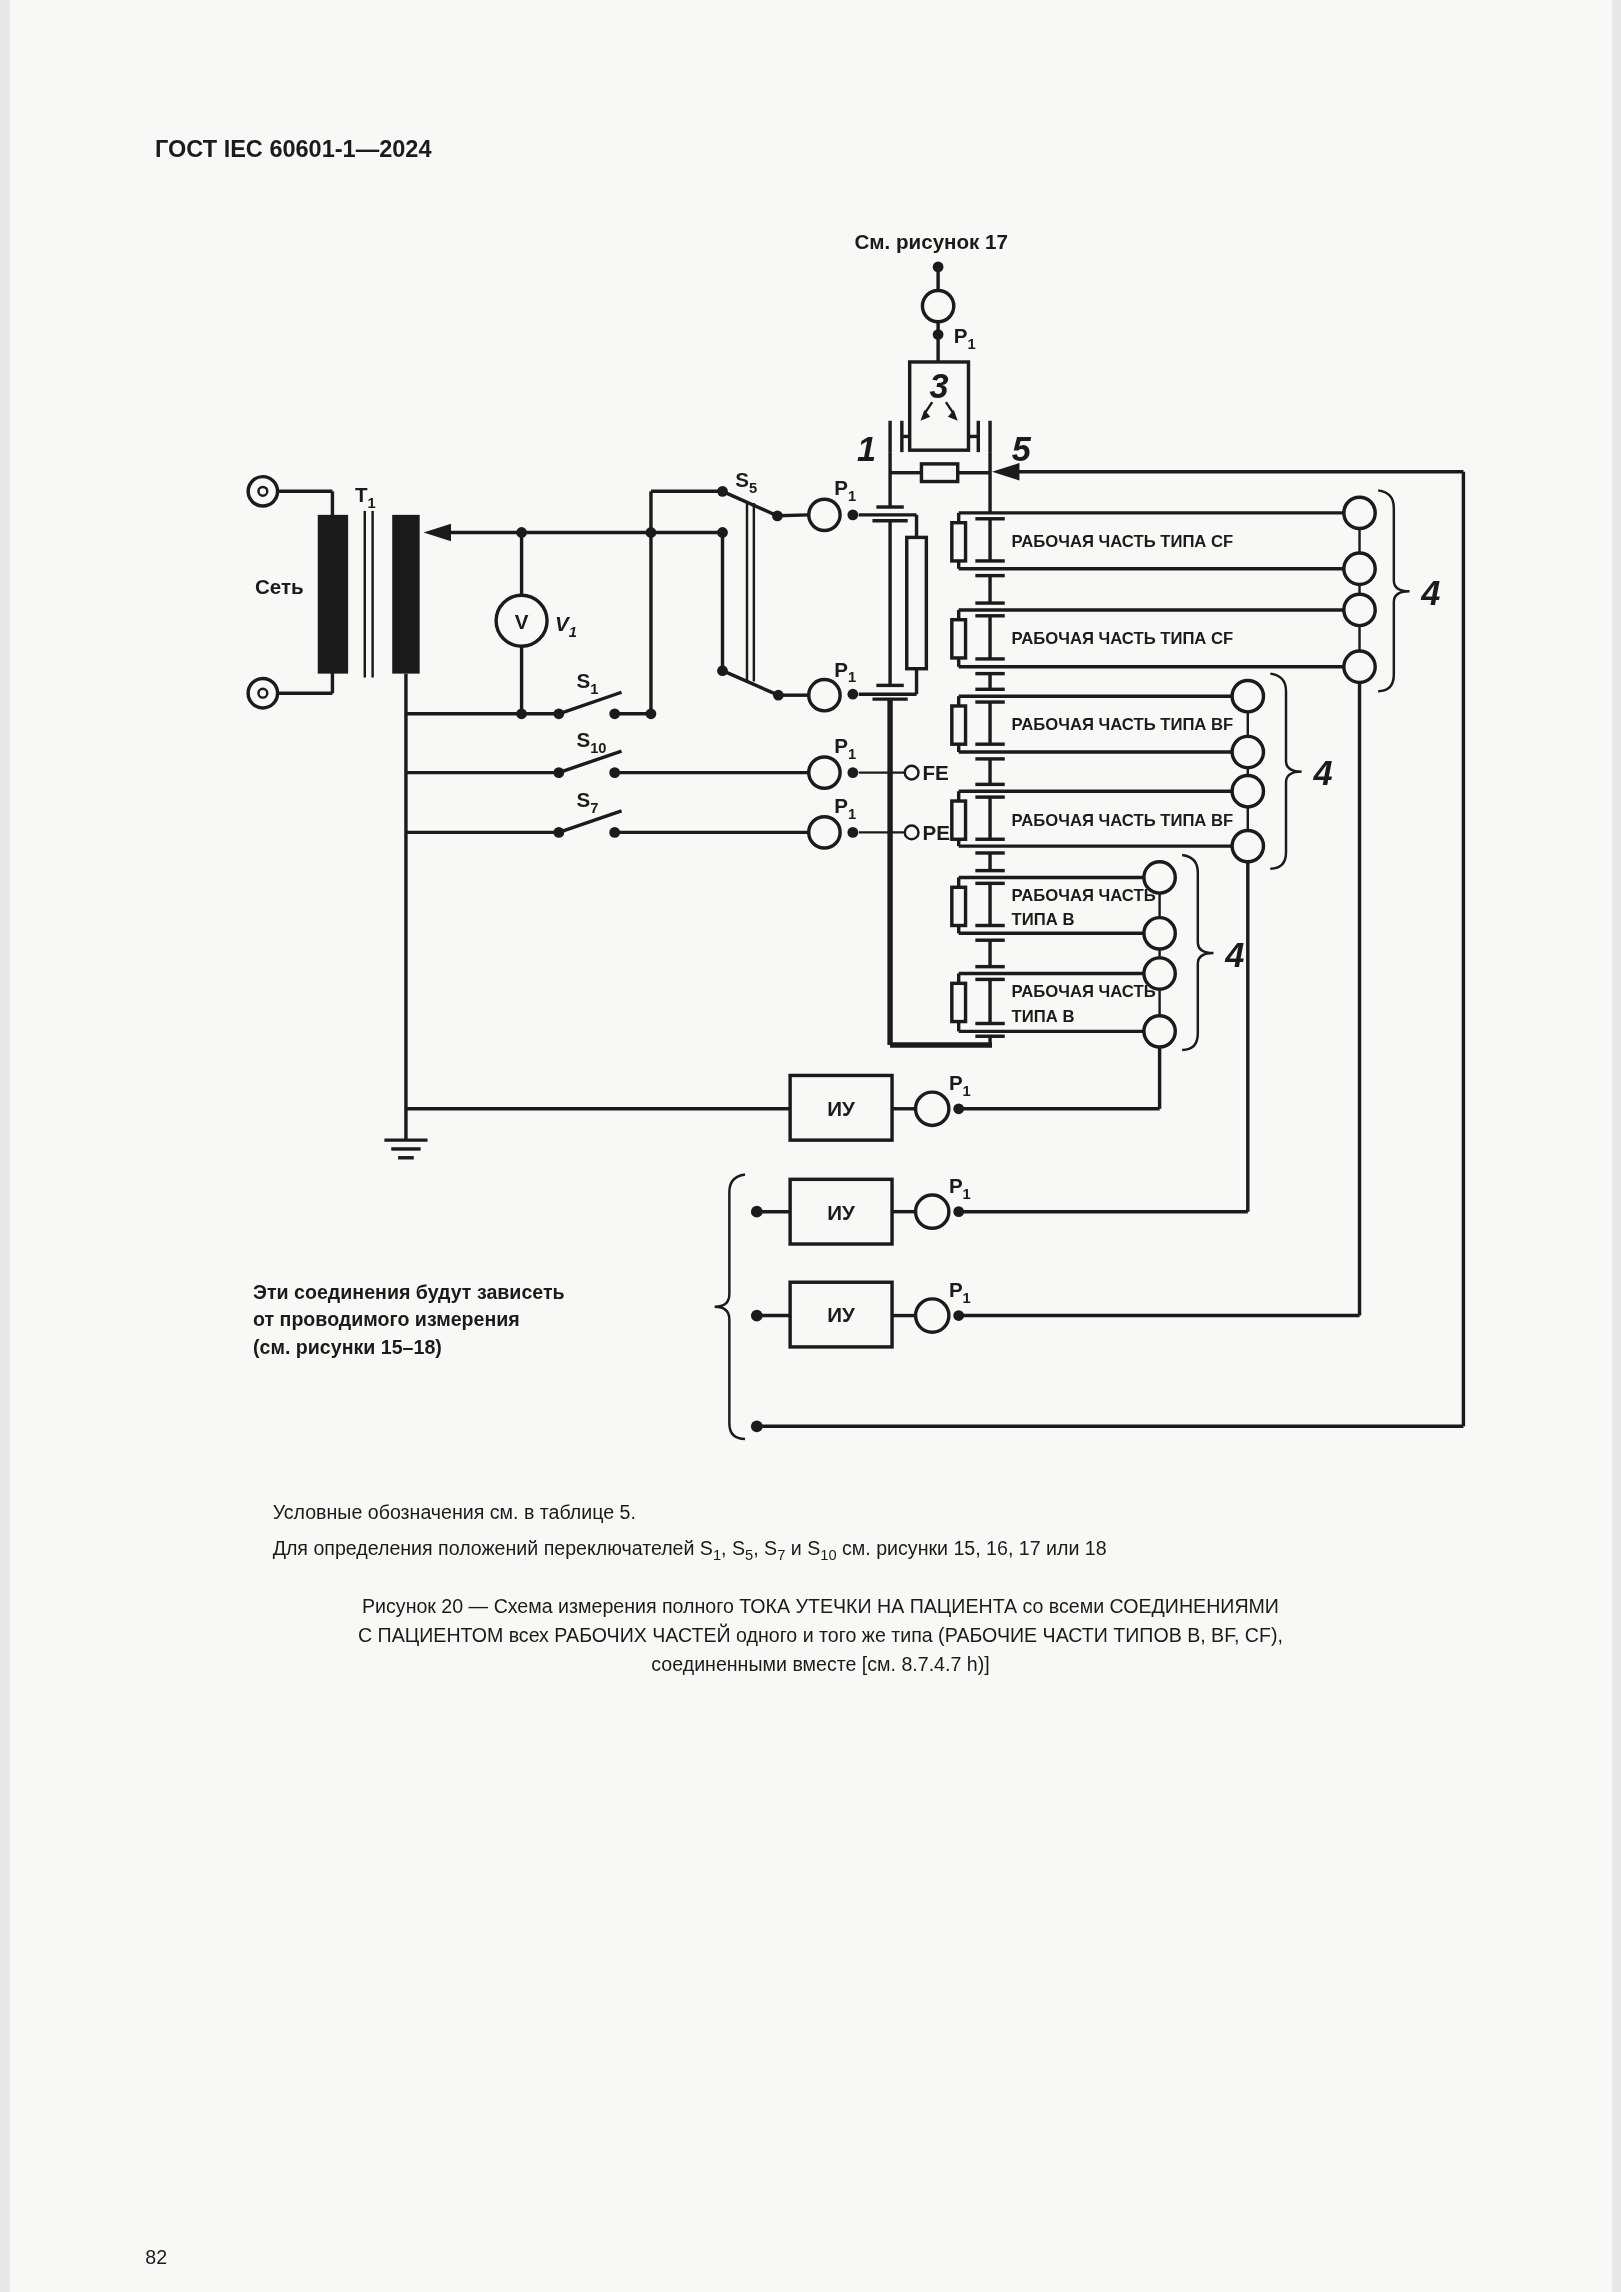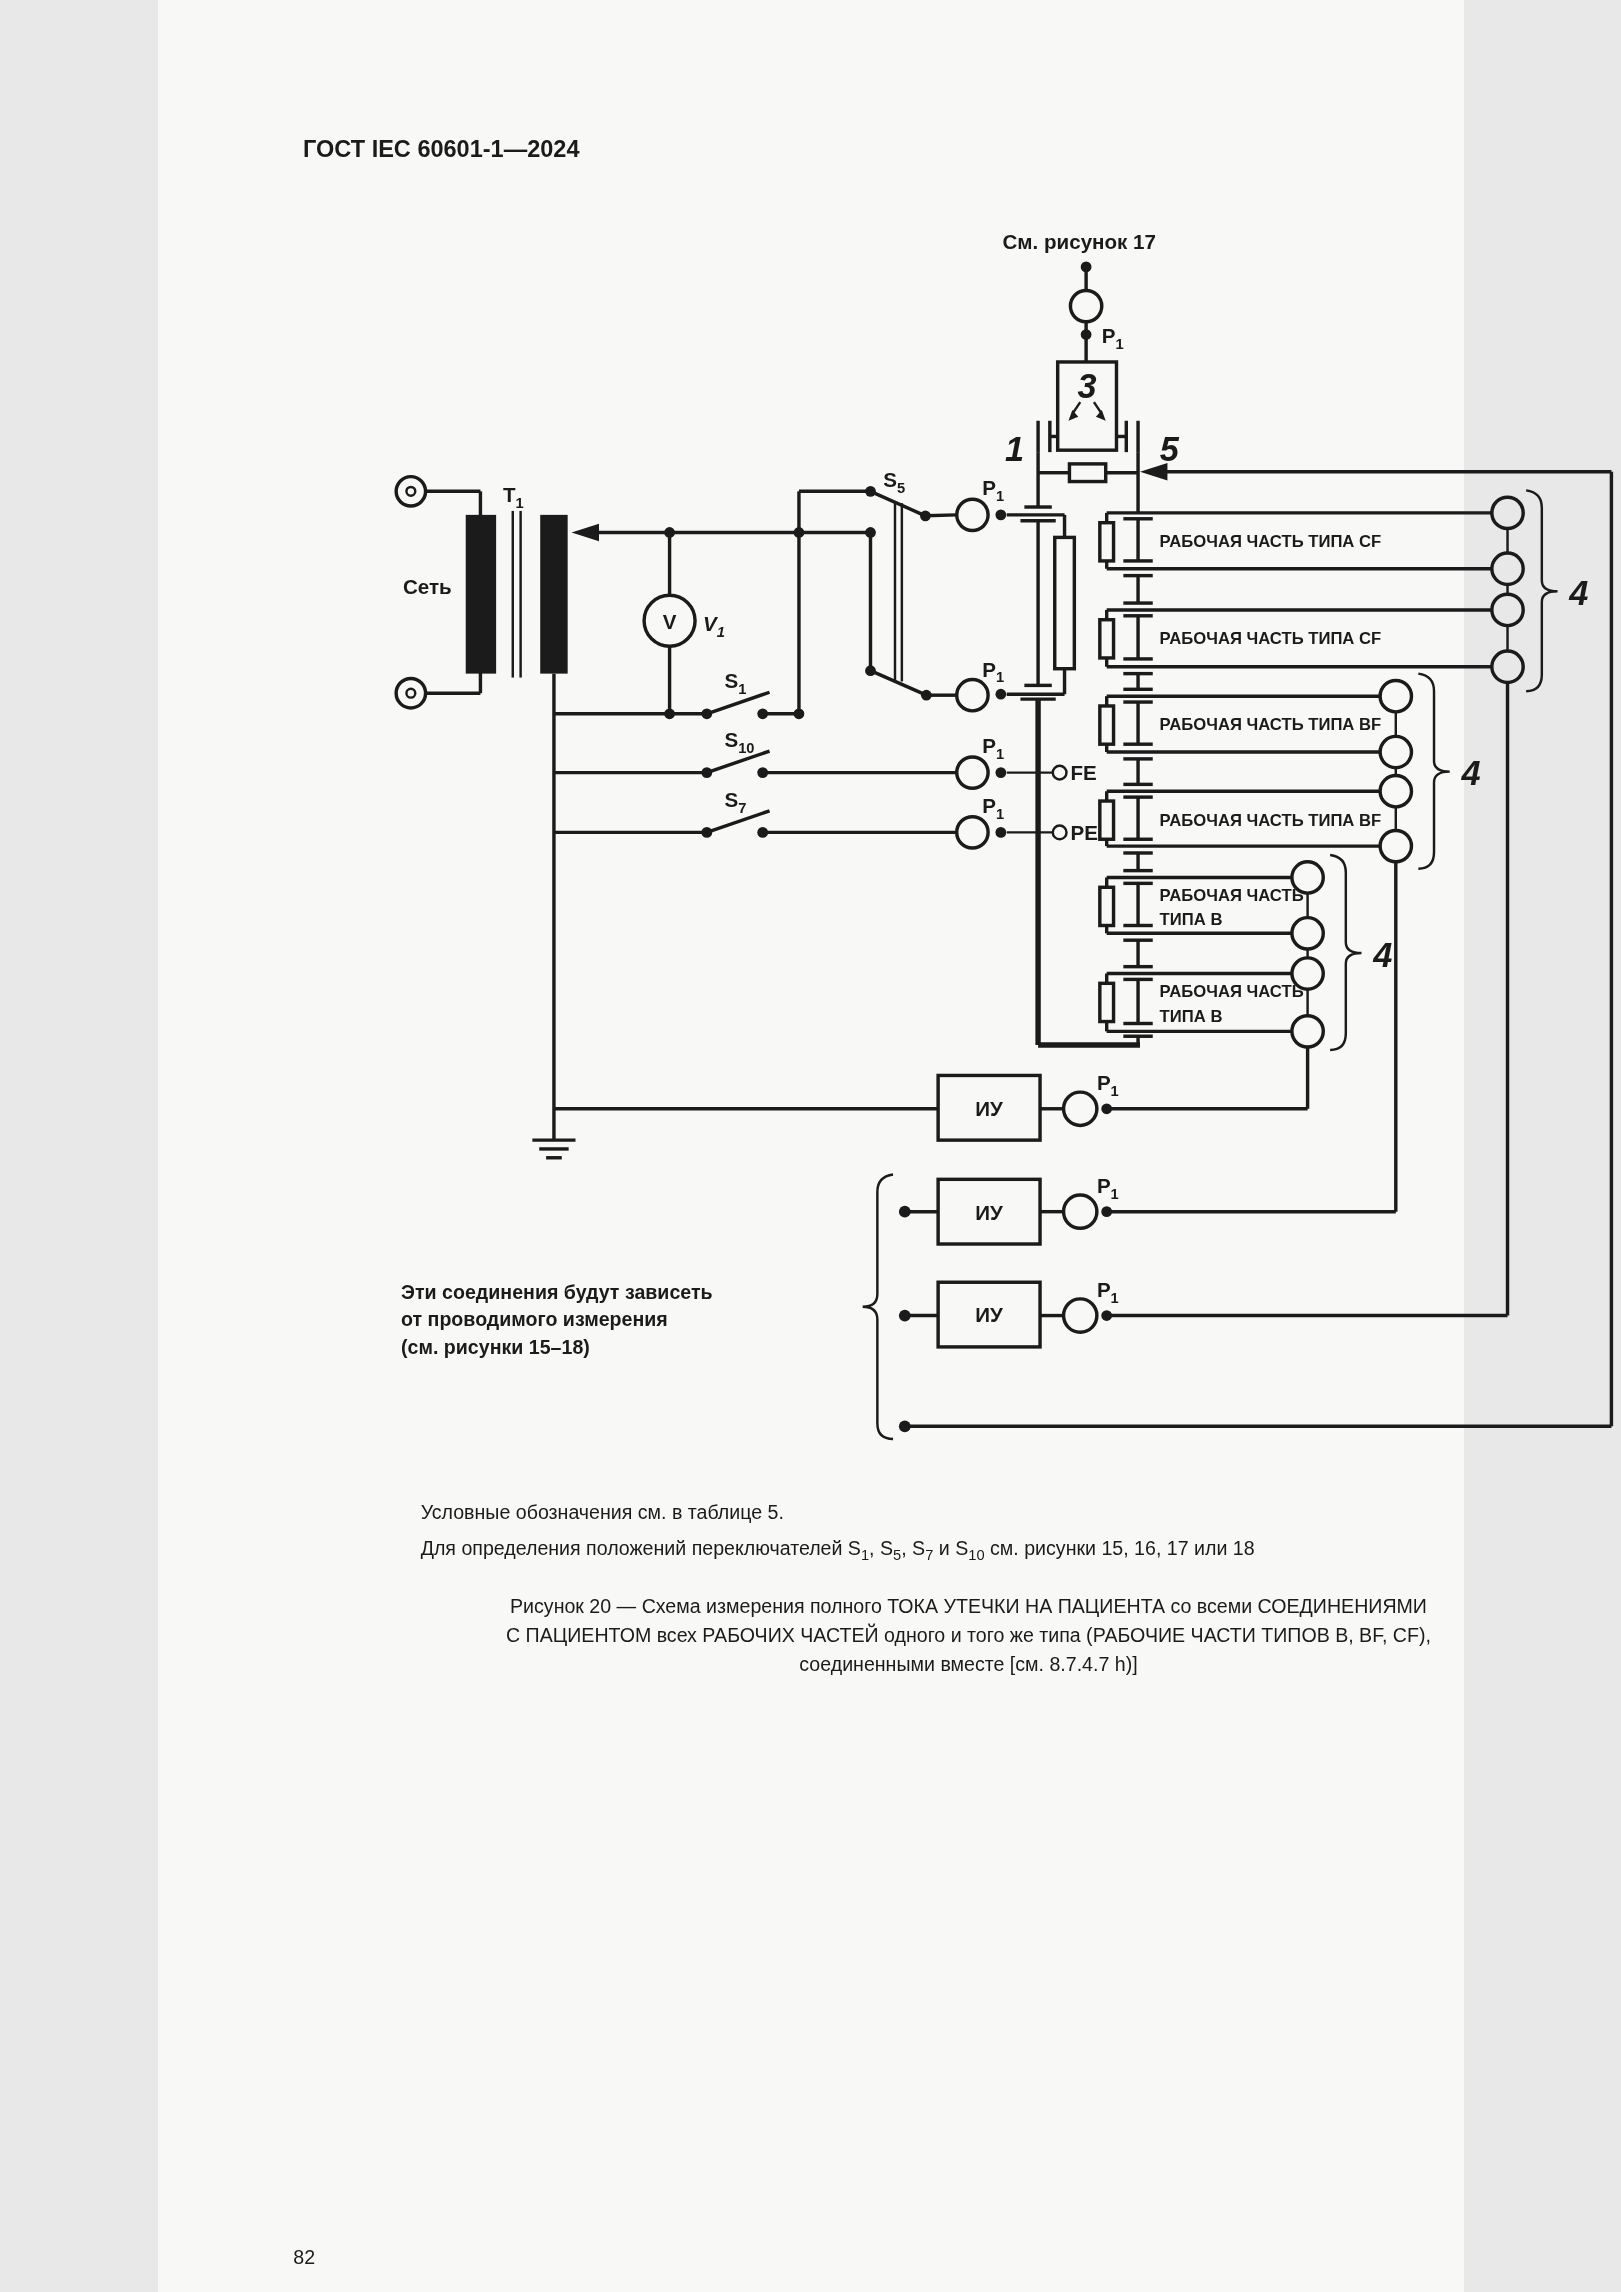--- a/index.html
+++ b/index.html
@@ -1,17 +1,17 @@
 <!DOCTYPE html>
 <html><head>
 <meta charset="utf-8">
 <style>
   html,body{margin:0;padding:0;background:#e8e8e8;}
   .page{
-    position:relative;width:1306px;height:2293px;margin:0 auto;
+    position:relative;width:1602px;height:2293px;margin:0 auto;
     background:#f8f8f6;font-family:"Liberation Sans",sans-serif;color:#1b1b1b;
   }
   svg{position:absolute;left:0;top:0;}
   svg text{fill:#1b1b1b;}
   .ln{stroke:#1b1b1b;stroke-width:3.5;fill:none;stroke-linecap:butt;}
   .ln2{stroke:#1b1b1b;stroke-width:2.5;fill:none;}
   .thick{stroke:#1b1b1b;stroke-width:5.5;fill:none;}
   .shape{stroke:#1b1b1b;stroke-width:3.5;fill:none;}
   .fillb{fill:#1b1b1b;stroke:none;}
   .lbl{font-weight:bold;font-size:21px;}

